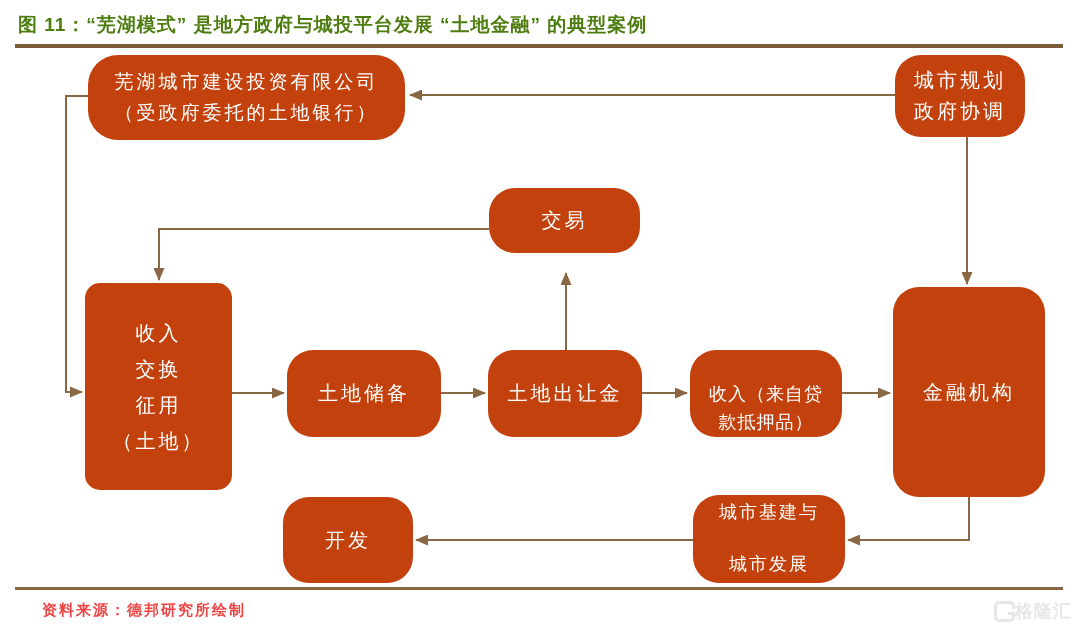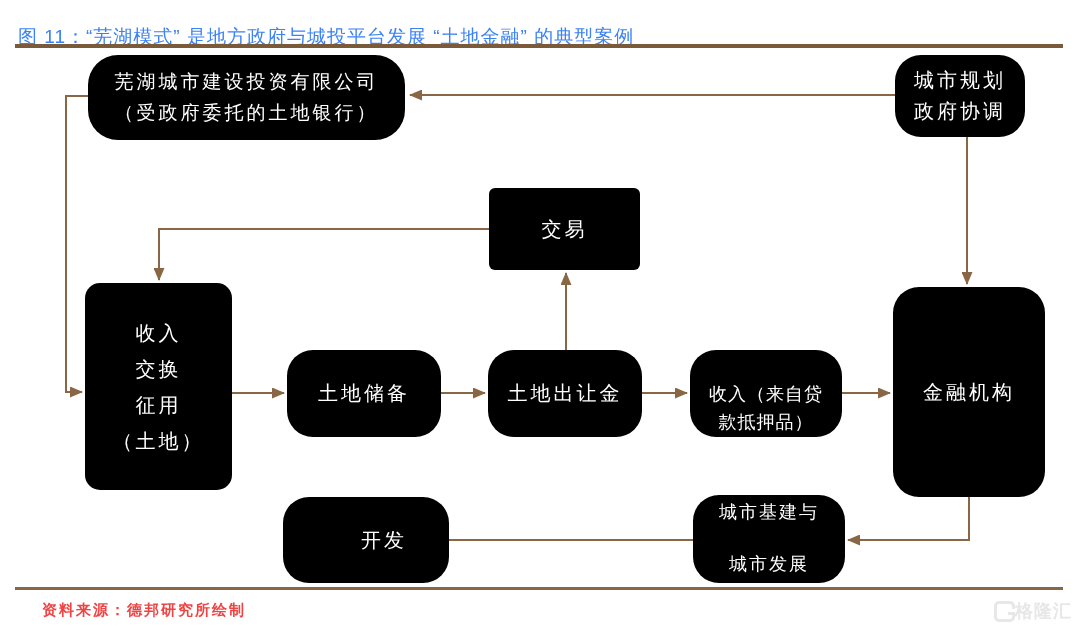--- a/index.html
+++ b/index.html
@@ -8,62 +8,61 @@
     width: 1080px;
     height: 633px;
     background: #ffffff;
     font-family: "Liberation Sans", sans-serif;
     overflow: hidden;
   }
   .fig-title {
     position: absolute;
     left: 18px; top: 12px;
     font-size: 19px;
-    font-weight: normal;
-    color: #3b82f6;
+    font-weight: bold;
+    color: #4d7c0f;
     letter-spacing: 1px;
     white-space: nowrap;
-    margin-top: 12px;
   }
   .title-rule {
     position: absolute;
     left: 15px; top: 44px;
     width: 1048px; height: 4px;
     background: #7A5A38;
   }
   .bottom-rule {
     position: absolute;
     left: 15px; top: 587px;
     width: 1048px; height: 3px;
     background: #8A6744;
   }
   .connectors { position: absolute; left: 0; top: 0; }
   .node {
     position: absolute;
-    background: #000000;
+    background: #c2410c;
     color: #ffffff;
     display: flex;
     flex-direction: column;
     align-items: center;
     justify-content: center;
     text-align: center;
     font-size: 20px;
     letter-spacing: 3px;
     line-height: 1.55;
   }
   .node .ln { white-space: nowrap; }
   .n-wuhu       { left: 88px;  top: 55px;  width: 317px; height: 85px;  border-radius: 30px; font-size: 19px; line-height: 1.6; }
   .n-planning   { left: 895px; top: 55px;  width: 130px; height: 82px;  border-radius: 26px; }
-  .n-trade      { left: 489px; top: 188px; width: 151px; height: 82px;  border-radius: 6px; }
+  .n-trade      { left: 489px; top: 188px; width: 151px; height: 65px;  border-radius: 26px; }
   .n-income     { left: 85px;  top: 283px; width: 147px; height: 207px; border-radius: 15px; line-height: 1.8; }
   .n-reserve    { left: 287px; top: 350px; width: 154px; height: 87px;  border-radius: 26px; }
   .n-fee        { left: 488px; top: 350px; width: 154px; height: 87px;  border-radius: 26px; }
   .n-loanincome { left: 690px; top: 350px; width: 152px; height: 87px;  border-radius: 26px; font-size: 18px; letter-spacing: 1px; justify-content: flex-end; }
   .n-finance    { left: 893px; top: 287px; width: 152px; height: 210px; border-radius: 26px; }
-  .n-develop    { left: 283px; top: 497px; width: 130px; height: 86px;  border-radius: 26px; padding-left: 36px; }
+  .n-develop    { left: 283px; top: 497px; width: 130px; height: 86px;  border-radius: 26px; }
   .n-infra      { left: 693px; top: 495px; width: 152px; height: 88px;  border-radius: 26px; font-size: 18px; letter-spacing: 2px; gap: 24px; }
   .source-note {
     position: absolute;
     left: 18px; top: 601px;
     font-size: 15px;
     font-weight: bold;
     color: #ef4444;
     font-family: Liberation Serif, serif;
     letter-spacing: 2px;
     margin-left: 24px;

